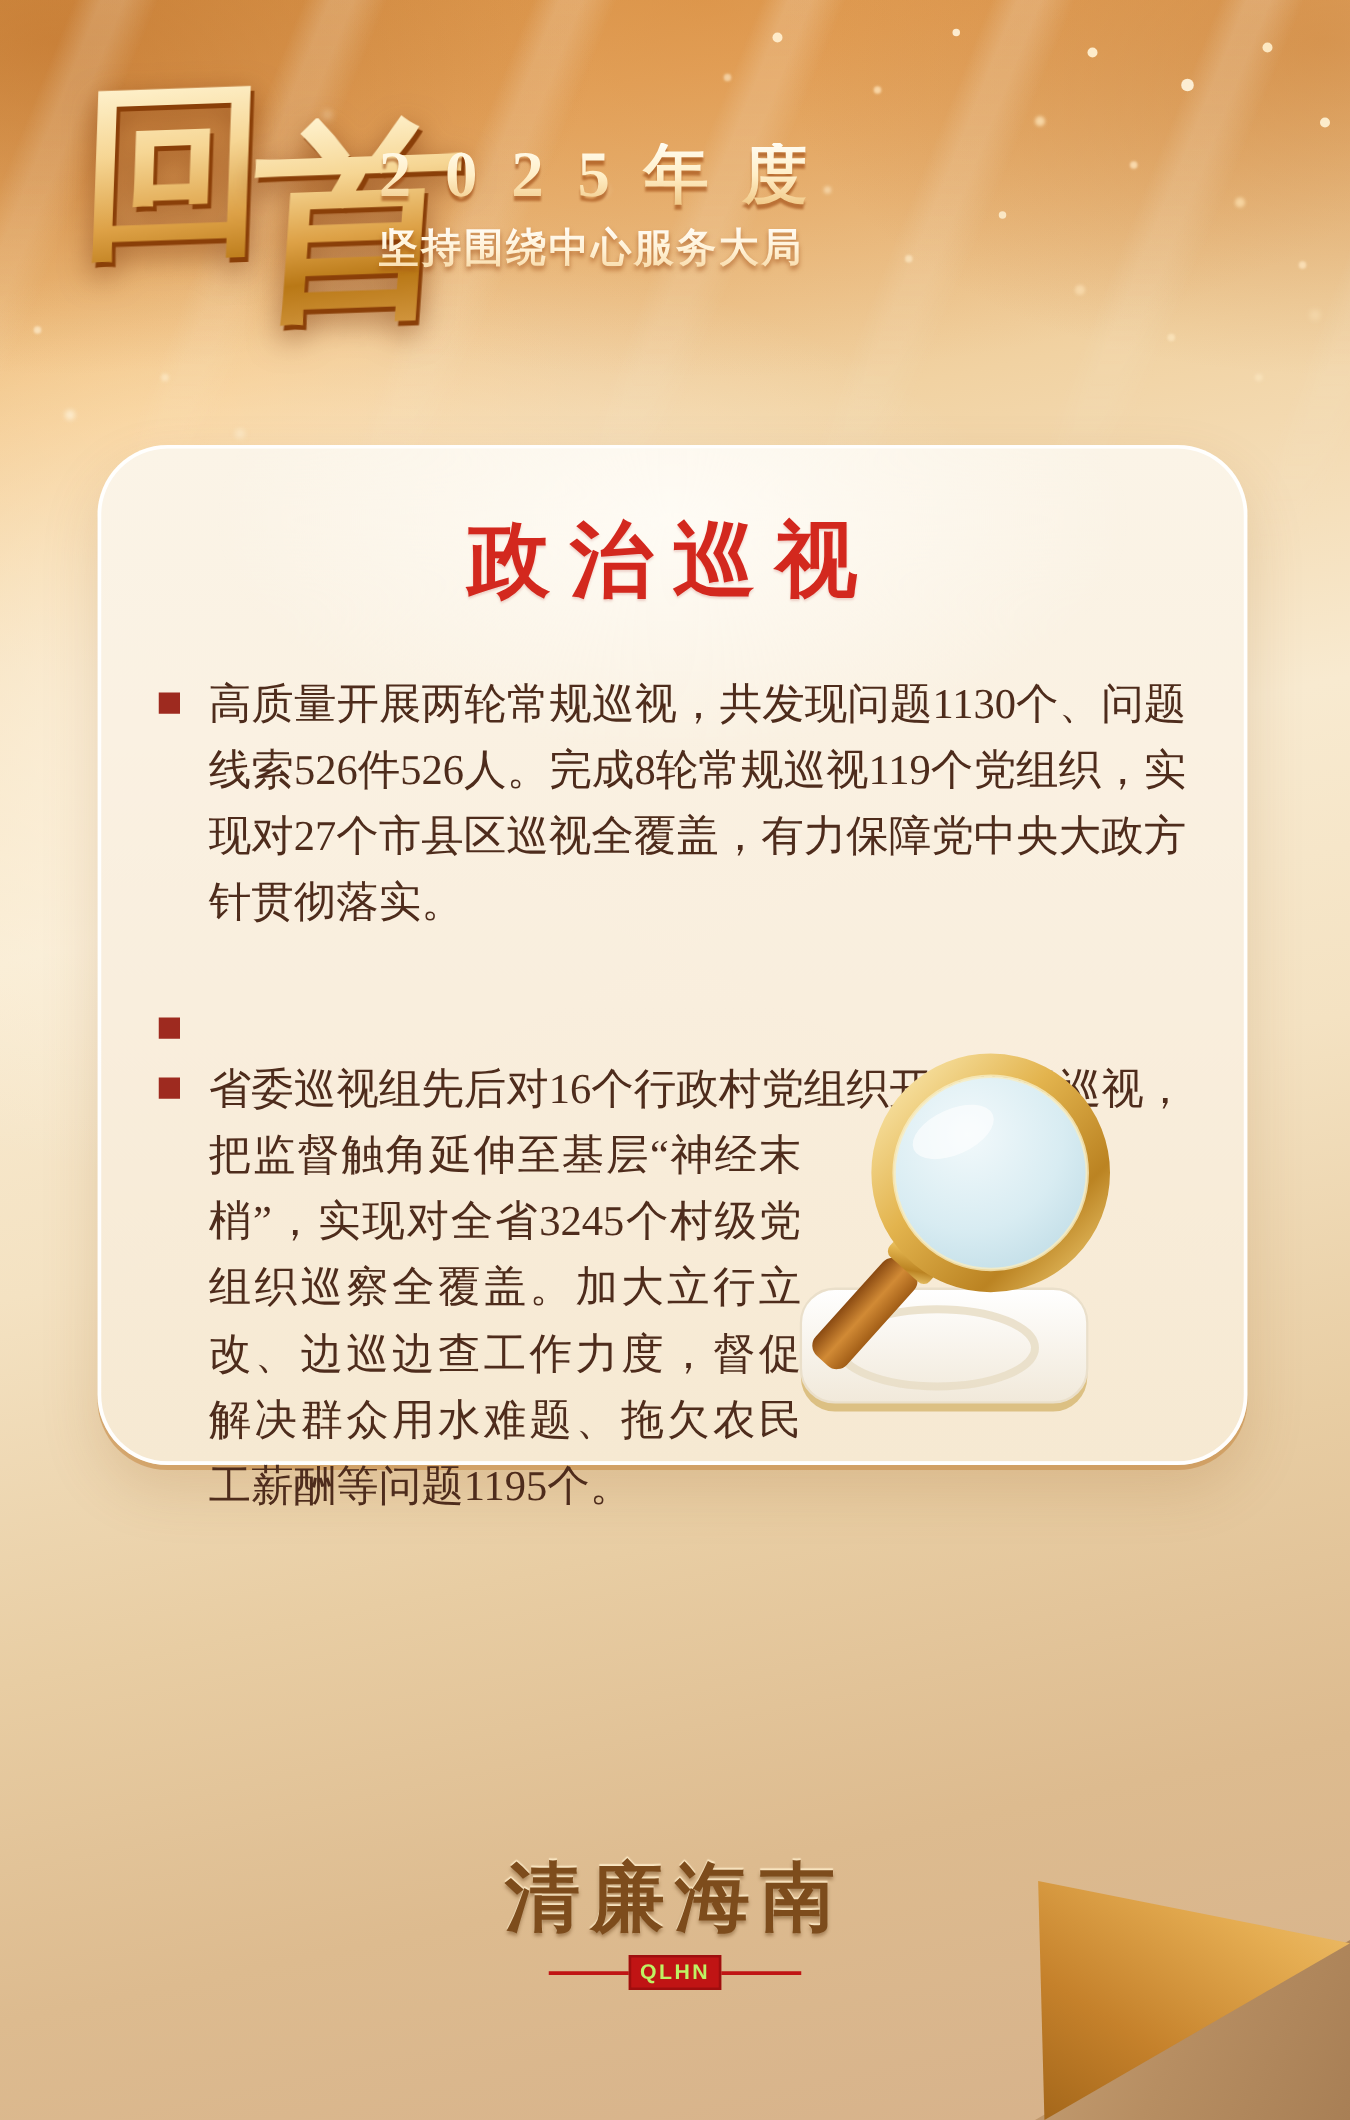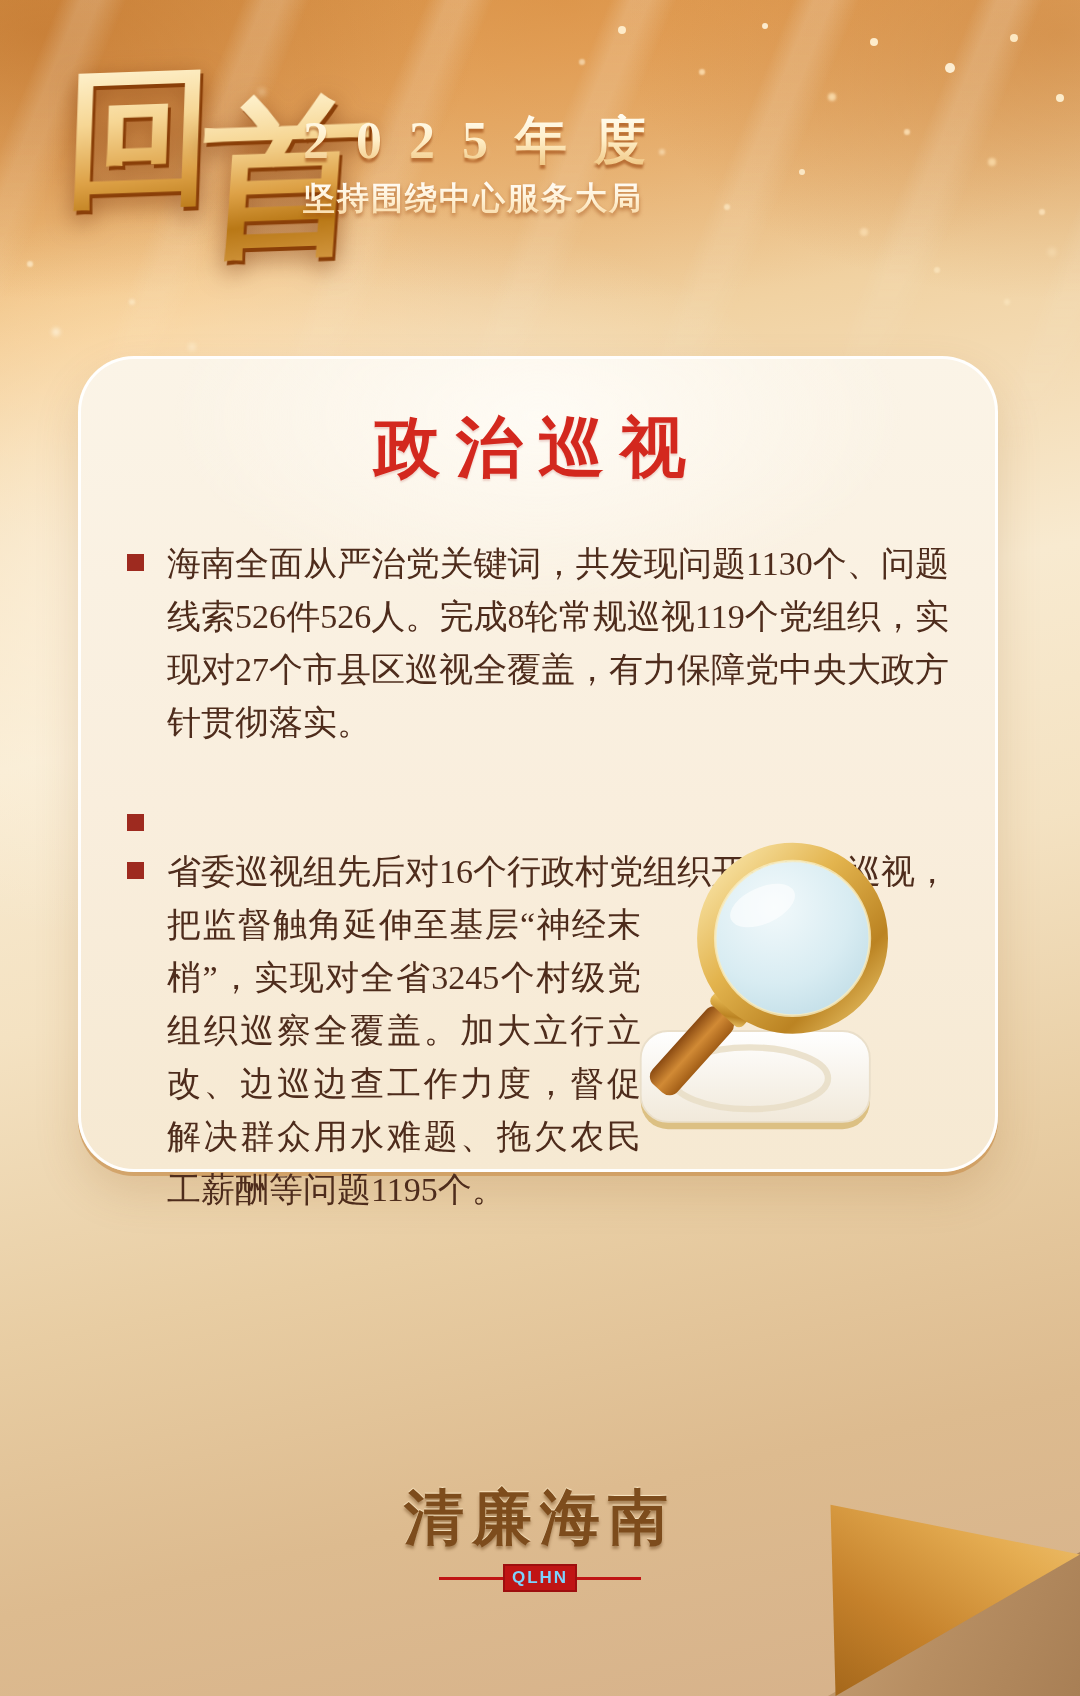--- a/index.html
+++ b/index.html
@@ -111,21 +111,21 @@
   
   .brand {
     position:absolute; left:0; right:0; top:1478px; text-align:center;
     font-family:Liberation Mono, monospace; font-weight:bold;
     font-size:60px; letter-spacing:8px; color:#7d4c1c;
     text-shadow:0 -1px 1px rgba(255,238,205,.85), 0 3px 3px rgba(90,50,10,.4);
   }
   .badge-row { position:absolute; left:0; right:0; top:1564px; display:flex; align-items:center; justify-content:center; }
   .badge-line { width:64px; height:3px; background:#c01414; }
   .badge {
-    background:#c01414; border:2px solid #9e0e0e; color:#7dd3fc;
+    background:#c01414; border:2px solid #9e0e0e; color:#bef264;
     font-size:17px; font-weight:bold; letter-spacing:2px; padding:0 7px; line-height:24px;
   }
 
   
   .curl { position:absolute; right:0; bottom:0; width:252px; height:262px; }
   .curl-under {
     position:absolute; inset:0;
     clip-path:polygon(100% 45%, 100% 100%, 0% 100%);
     background:linear-gradient(115deg,#cca77c 0%,#b78e62 55%,#a87f55 100%);
   }
@@ -151,21 +151,21 @@
 <div class="header-right">
   <div class="year-line">2025年度</div>
   <div class="subtitle-line">坚持围绕中心服务大局</div>
 </div>
 
 <div class="card">
   <div class="card-title">政治巡视</div>
 
   <div class="bullet">
     <span class="bullet-sq"></span>
-    <span>海南全面从严治党关键词，共发现问题1130个、问题线索526件526人。完成8轮常规巡视119个党组织，实现对27个市县区巡视全覆盖，有力保障党中央大政方针贯彻落实。</span>
+    <span>高质量开展两轮常规巡视，共发现问题1130个、问题线索526件526人。完成8轮常规巡视119个党组织，实现对27个市县区巡视全覆盖，有力保障党中央大政方针贯彻落实。</span>
   </div>
 
   <div class="bullet">
     <span class="bullet-sq"></span>
   </div>
 
   <div class="bullet">
     <span class="bullet-sq"></span>
     <span class="mag-float">
       <svg class="mag-svg" viewBox="0 0 360 330" xmlns="http://www.w3.org/2000/svg">

